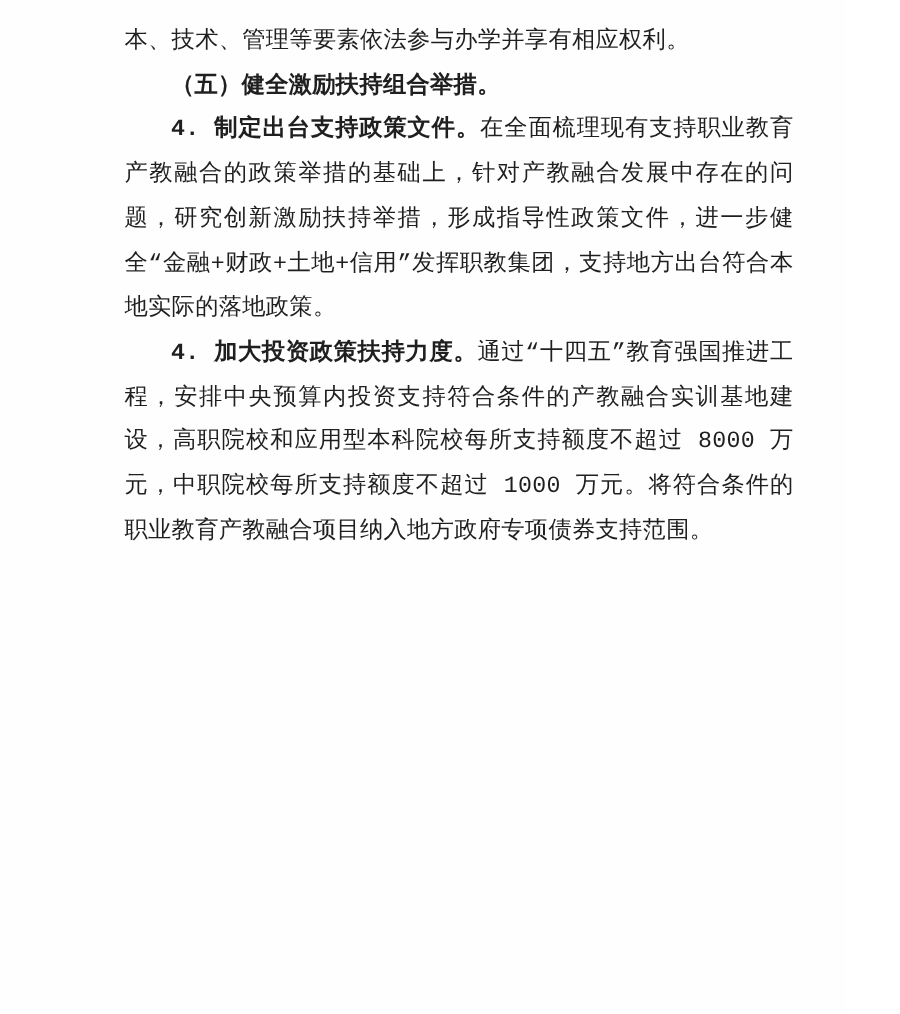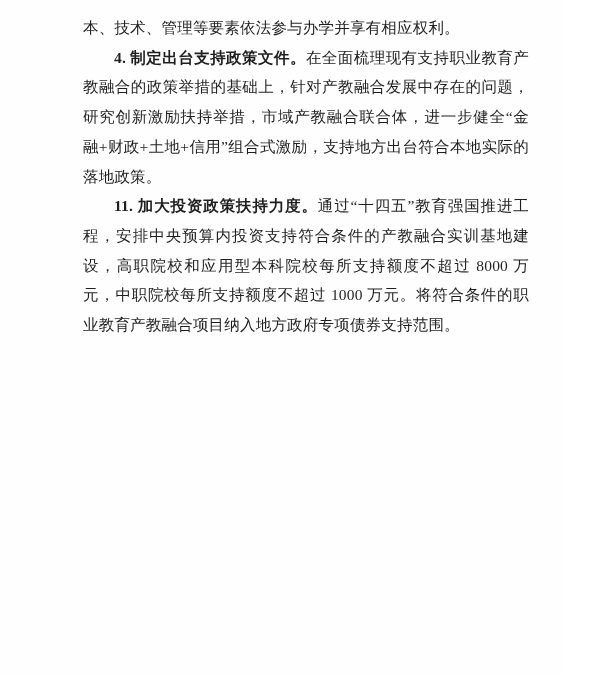--- a/index.html
+++ b/index.html
@@ -6,21 +6,21 @@
     margin: 0;
     padding: 0;
     background: #ffffff;
   }
   .page {
     position: relative;
     width: 564px;
     height: 676px;
     background: #fefefe;
     overflow: hidden;
-    font-family: Liberation Serif, serif;
+    font-family: Liberation Mono, monospace;
   }
   .content {
     position: absolute;
     left: 83px;
     top: 13px;
     width: 446px;
     font-size: 15.5px;
     line-height: 29.7px;
     color: #1f1f1f;
     text-align: justify;
@@ -40,20 +40,21 @@
 </style>
 </head>
 <body>
 
 <div class="page">
   <div class="content">
 
     <p class="para no-indent"><span class="lead"></span><span>本、技术、管理等要素依法参与办学并享有相应权利。</span></p>
 
 
+    <p class="para"><span class="lead">（五）健全激励扶持组合举措。</span><span></span></p>
 
-    <p class="para"><span class="lead">4. 制定出台支持政策文件。</span><span>在全面梳理现有支持职业教育产教融合的政策举措的基础上，针对产教融合发展中存在的问题，研究创新激励扶持举措，市域产教融合联合体，进一步健全“金融+财政+土地+信用”组合式激励，支持地方出台符合本地实际的落地政策。</span></p>
+    <p class="para"><span class="lead">4. 制定出台支持政策文件。</span><span>在全面梳理现有支持职业教育产教融合的政策举措的基础上，针对产教融合发展中存在的问题，研究创新激励扶持举措，形成指导性政策文件，进一步健全“金融+财政+土地+信用”发挥职教集团，支持地方出台符合本地实际的落地政策。</span></p>
 
 
-    <p class="para"><span class="lead">11. 加大投资政策扶持力度。</span><span>通过“十四五”教育强国推进工程，安排中央预算内投资支持符合条件的产教融合实训基地建设，高职院校和应用型本科院校每所支持额度不超过 8000 万元，中职院校每所支持额度不超过 1000 万元。将符合条件的职业教育产教融合项目纳入地方政府专项债券支持范围。</span></p>
+    <p class="para"><span class="lead">4. 加大投资政策扶持力度。</span><span>通过“十四五”教育强国推进工程，安排中央预算内投资支持符合条件的产教融合实训基地建设，高职院校和应用型本科院校每所支持额度不超过 8000 万元，中职院校每所支持额度不超过 1000 万元。将符合条件的职业教育产教融合项目纳入地方政府专项债券支持范围。</span></p>
 
   </div>
 </div>
 
 </body></html>

